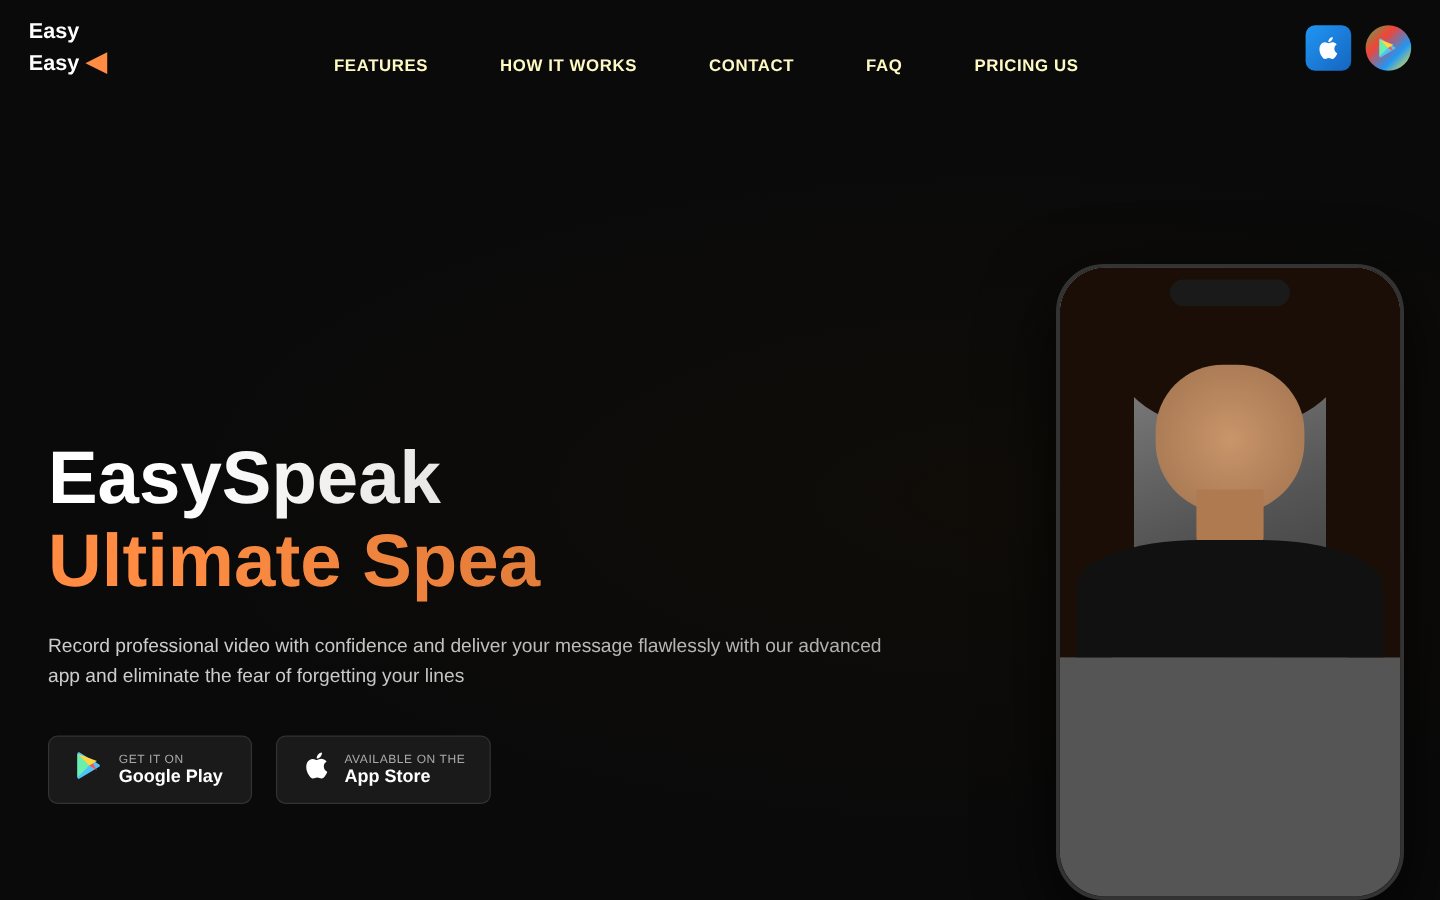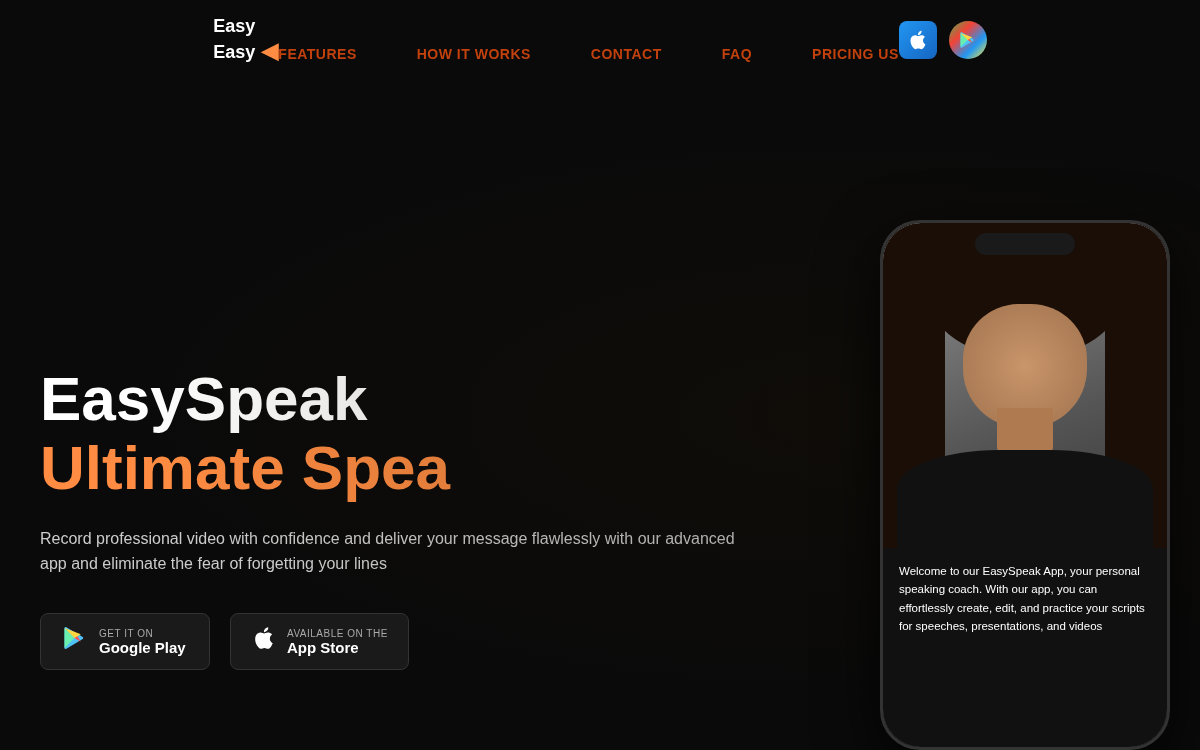--- a/index.html
+++ b/index.html
@@ -11,21 +11,21 @@
       width: 1200px;
       height: 750px;
       overflow: hidden;
       position: relative;
     }
 
     
     nav {
       display: flex;
       align-items: center;
-      justify-content: center;
+      justify-content: space-between;
       padding: 0 24px;
       height: 80px;
       background: #0a0a0a;
       position: relative;
       z-index: 10;
     }
 
     .nav-logo {
       display: flex;
       align-items: center;
@@ -45,21 +45,21 @@
       font-weight: bold;
     }
 
     .nav-links {
       display: flex;
       gap: 60px;
       align-items: center;
     }
 
     .nav-link {
-      color: #c2410c;
+      color: #fef9c3;
       text-decoration: none;
       font-size: 14px;
       font-weight: 600;
       letter-spacing: 0.5px;
       cursor: pointer;
       margin-top: 28px;
     }
 
     .nav-store-icons {
       display: flex;
@@ -339,19 +339,16 @@
 
           <div style="position:absolute;top:0;left:15%;right:15%;height:42%;background:#1a0e06;border-radius:0 0 50% 50%;"></div>
 
           <div style="position:absolute;top:25%;left:28%;right:28%;height:38%;background:radial-gradient(ellipse,#c9956a,#a0724e);border-radius:45% 45% 48% 48%;"></div>
 
           <div style="position:absolute;bottom:28%;left:40%;right:40%;height:15%;background:#b07a50;border-radius:0 0 10px 10px;"></div>
 
           <div style="position:absolute;bottom:0;left:5%;right:5%;height:30%;background:#111;border-radius:40% 40% 0 0;"></div>
         </div>
 
-        <div class="phone-caption">
-          <p class="phone-caption-text">Welcome to our EasySpeak App, your personal speaking coach. With our app, you can effortlessly create, edit, and practice your scripts for speeches, presentations, and videos</p>
-        </div>
       </div>
     </div>
   </div>
 </section>
 
 </body></html>

